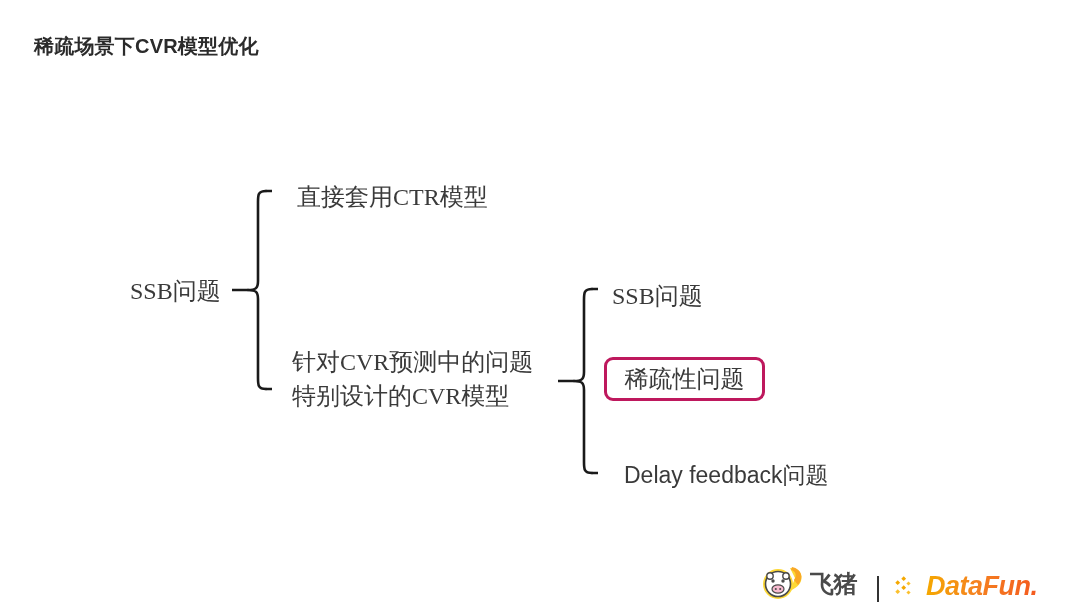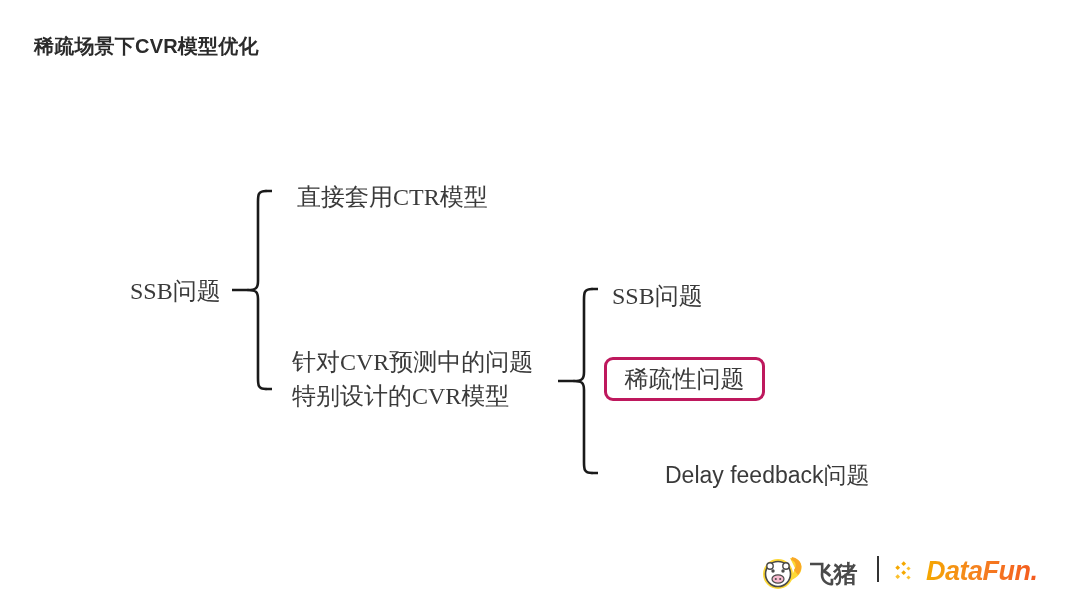--- a/index.html
+++ b/index.html
@@ -58,21 +58,20 @@
   }
   #node-ssb {
     left: 612px;
     top: 279px;
   }
   #node-delay {
     left: 624px;
     top: 458px;
     font-family: "Liberation Sans", "DejaVu Sans", sans-serif;
     font-size: 23px;
-    margin-left: 41px;
   }
   #node-delay .cn {
     font-family: "Liberation Serif", "DejaVu Serif", serif;
   }
 
   
   #node-sparsity-box {
     position: absolute;
     left: 604px;
     top: 357px;
@@ -113,21 +112,21 @@
   }
 
   
   #footer-logos {
     position: absolute;
     left: 762px;
     top: 556px;
     width: 300px;
     height: 46px;
     display: flex;
-    align-items: flex-start;
+    align-items: flex-end;
   }
   #fliggy-logo {
     display: flex;
     align-items: center;
     gap: 6px;
   }
   #fliggy-wordmark {
     font-family: "Liberation Sans", "DejaVu Sans", sans-serif;
     font-size: 24px;
     font-weight: bold;

